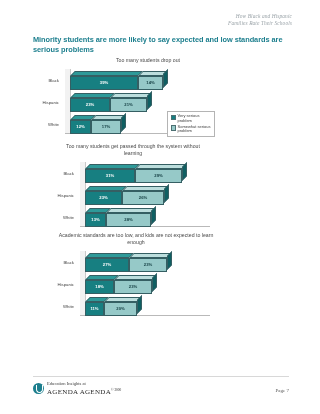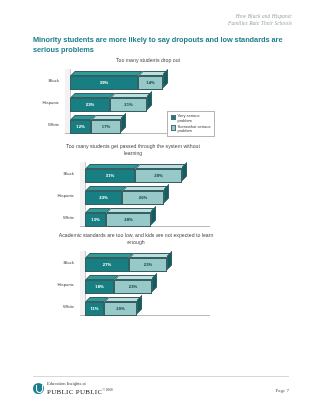--- a/index.html
+++ b/index.html
@@ -244,21 +244,21 @@
 </head>
 <body>
 
 <div class="page">
 
   <div class="runhead">
     <div>How Black and Hispanic</div>
     <div>Families Rate Their Schools</div>
   </div>
 
-  <div class="headline">Minority students are more likely to say dropouts and low standards are serious problems</div>
+  <div class="headline">Minority students are more likely to say expected and low standards are serious problems</div>
 
   <div class="chart" style="left:33px; top:57px; width:230px; height:78px;">
     <div class="chart-title" style="width:230px;">Too many students drop out</div>
     <div class="plot" style="height:68px;">
       <div class="wall" style="left:32px; top:2px; width:5px; height:64px;"></div>
       <div class="floor" style="left:32px; top:66px; width:130px; height:0;"></div>
       <div class="rows" style="padding-top:6px;">
 
         <div class="row">
           <div class="cat-label" style="top:6px;">Black</div>
@@ -434,20 +434,20 @@
     </div>
   </div>
 
   <div class="footer-rule"></div>
   <div class="footer">
     <div class="logo-wrap">
       <span class="logo-mark"></span>
       <span class="logo-text">
         <span class="logo-line1" style="display:block;">Education Insights at</span>
         <span class="logo-line2" style="display:block;">
-          <span>PUBLIC PUBLIC</span><span class="logo-sup">© 2000</span>
+          <span>AGENDA AGENDA</span><span class="logo-sup">© 2000</span>
         </span>
       </span>
     </div>
     <div class="page-num">Page 7</div>
   </div>
 
 </div>
 
 </body></html>

